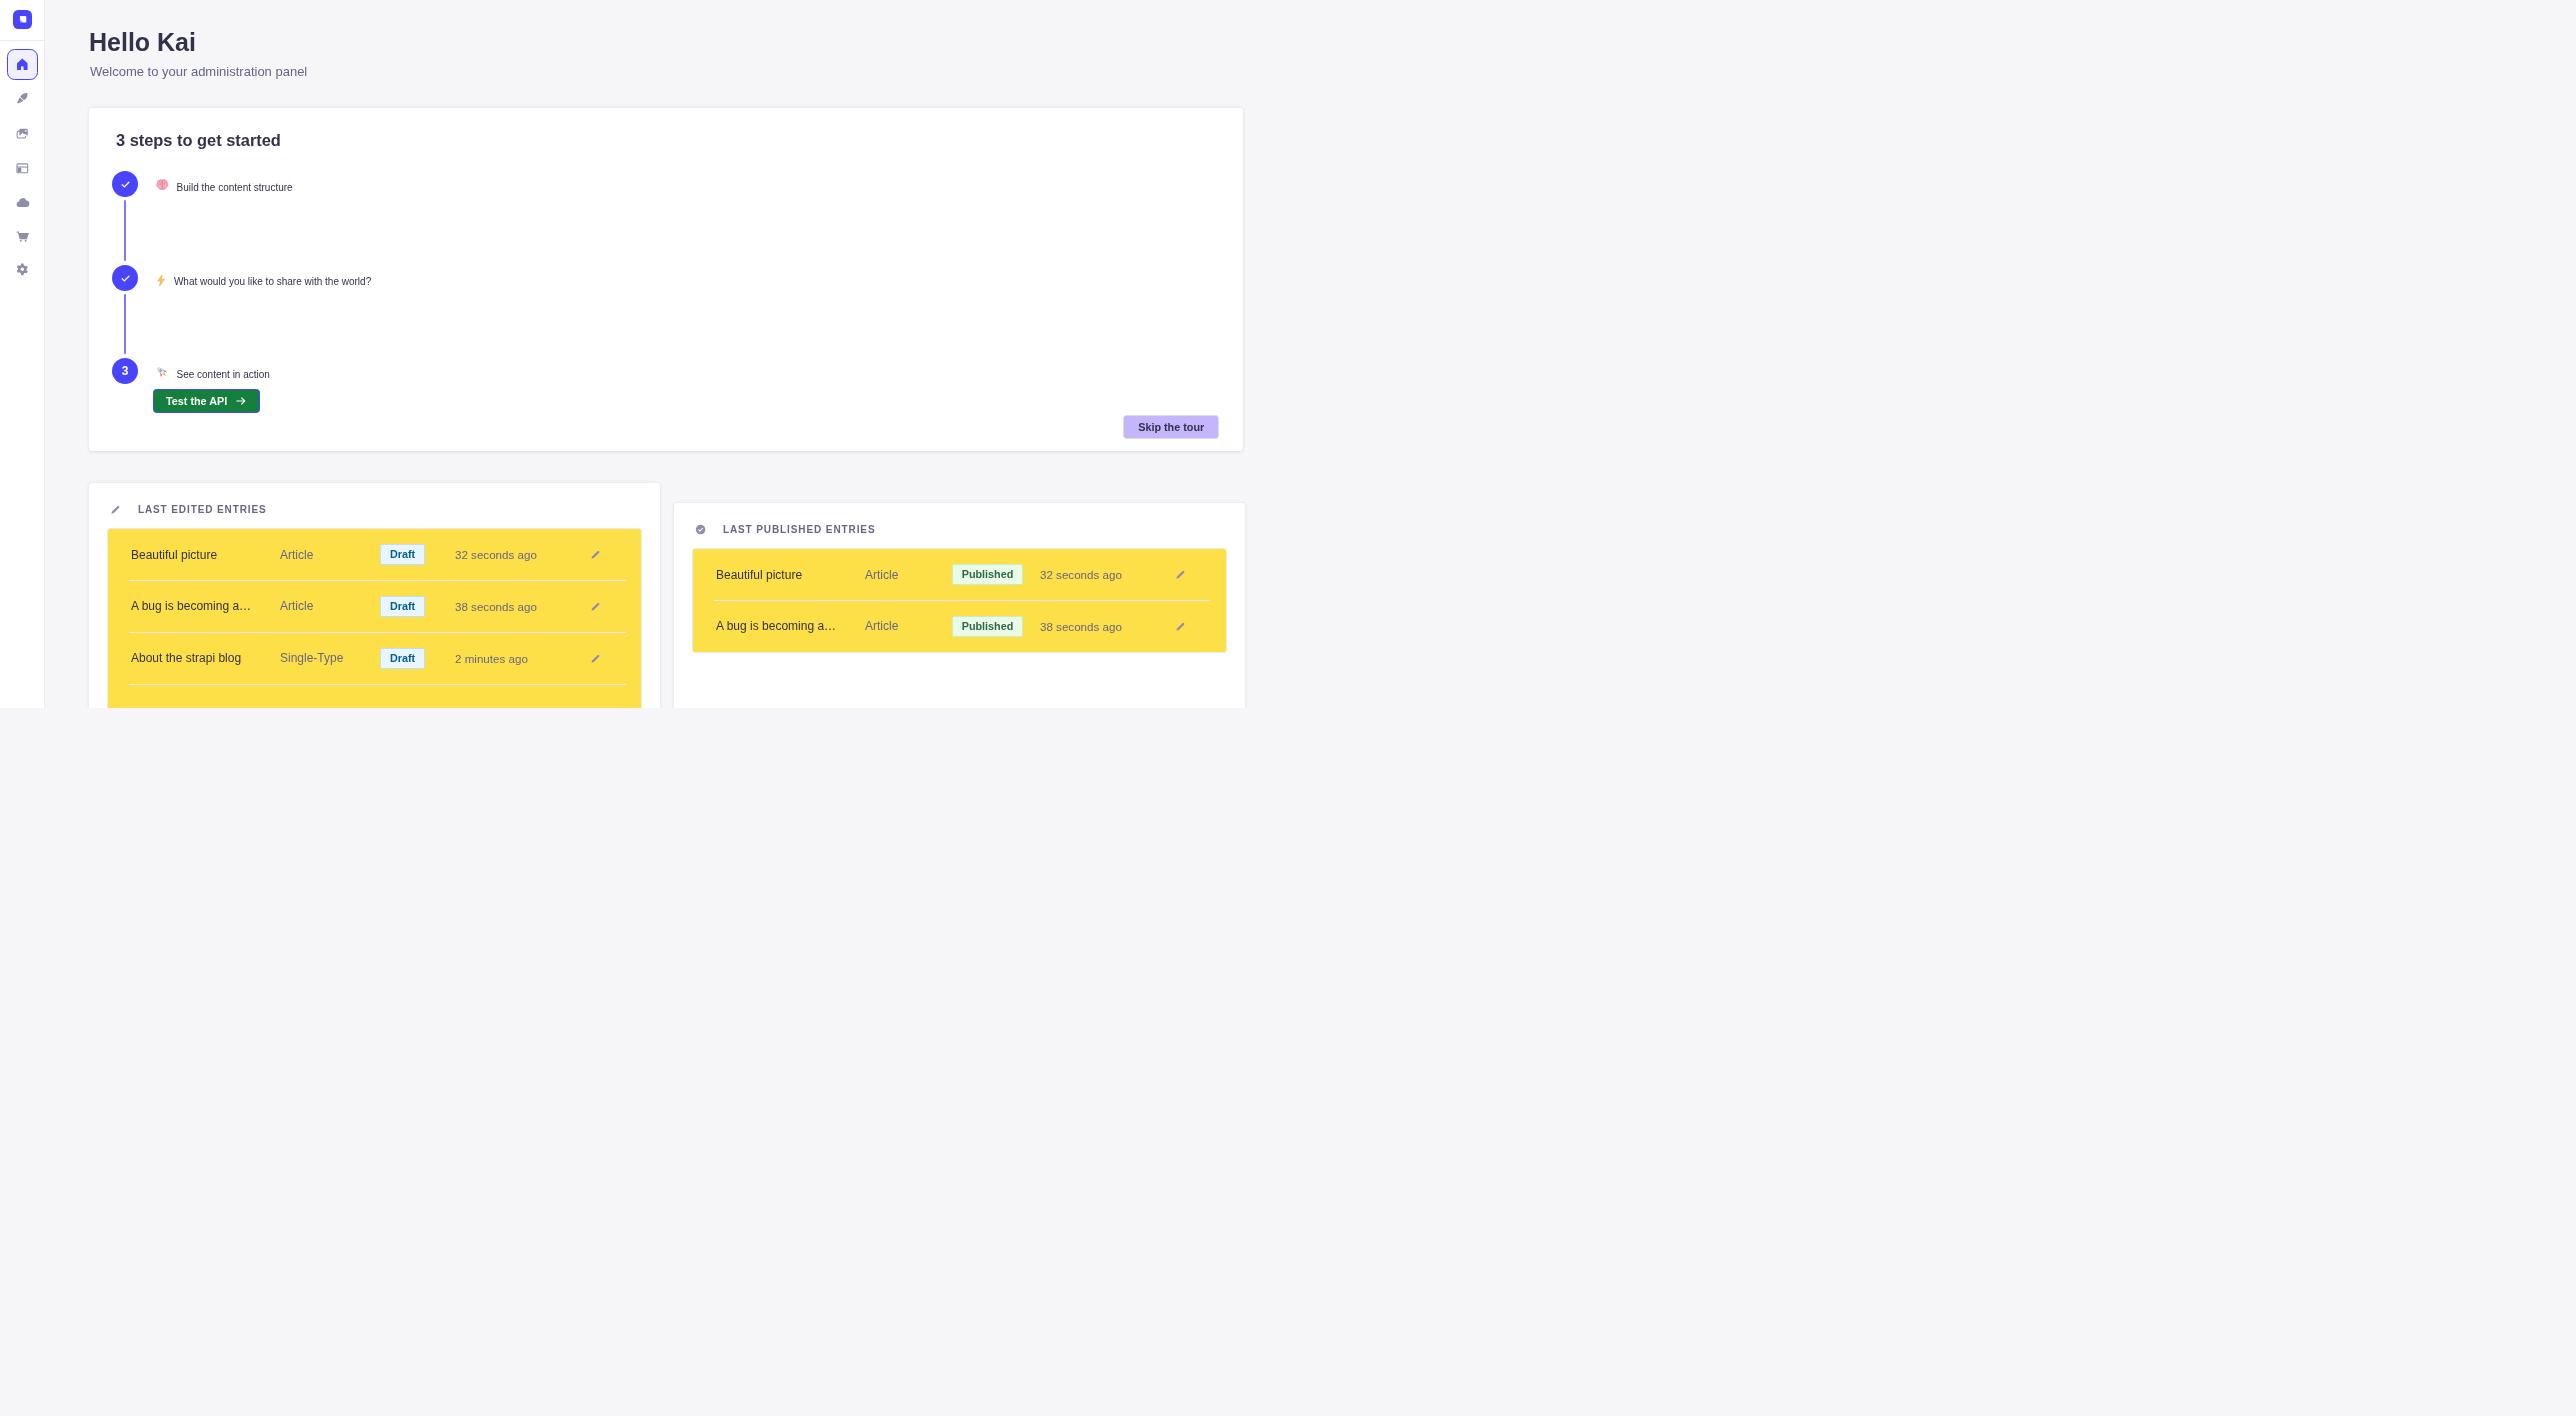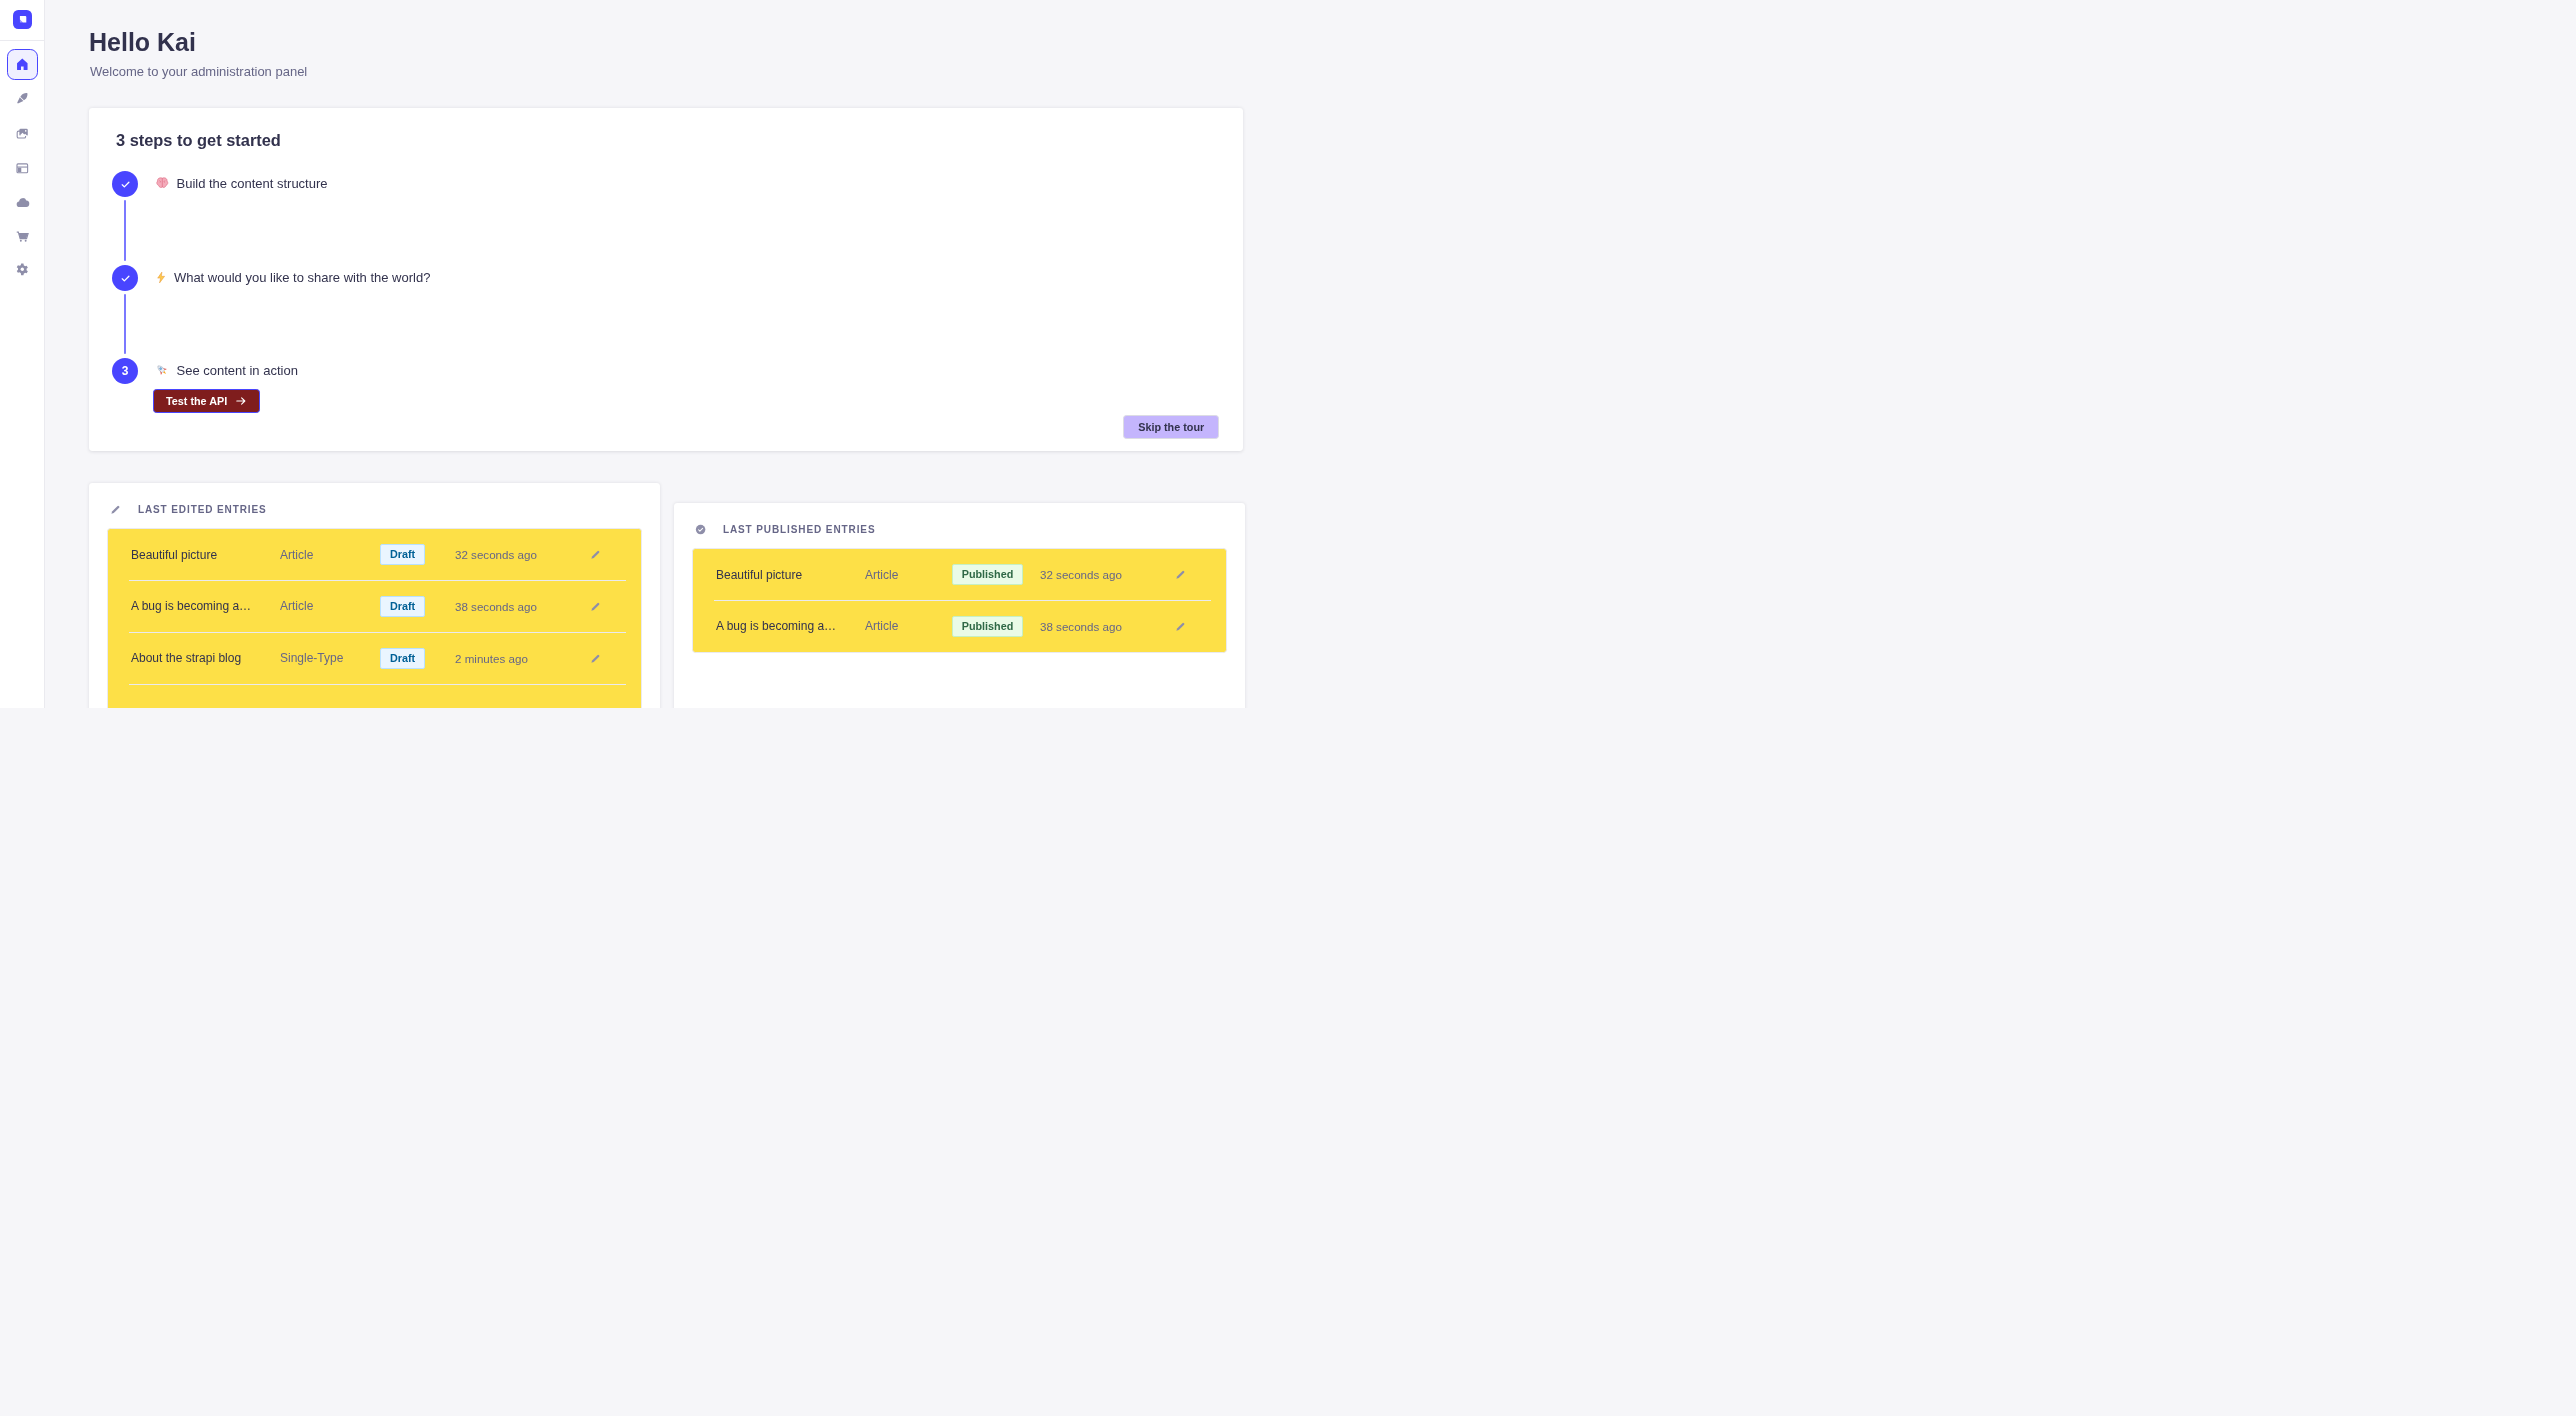--- a/index.html
+++ b/index.html
@@ -40,27 +40,27 @@
     background:#fff; border-radius:3.4px; box-shadow:0 0.9px 3.4px rgba(33,33,52,.12);
   }
   .steps-title { position:absolute; left:27px; top:23px; font-size:16.4px; font-weight:700; color:#32324d; }
   .step-dot {
     position:absolute; left:23px; width:26px; height:26px; border-radius:50%;
     background:#4945ff; display:flex; align-items:center; justify-content:center;
     color:#fff; font-size:12px; font-weight:600;
   }
   .step-line { position:absolute; left:35px; width:1.7px; background:#7b79ff; border-radius:0.9px; }
   .step-label {
-    position:absolute; left:66px; height:19px; display:flex; align-items:center; gap:6.9px;
-    font-size:13px; font-weight:500; color:#32324d;
+    position:absolute; left:66px; height:19px; display:flex; align-items:flex-end; gap:6.9px;
+    font-size:10px; font-weight:500; color:#32324d;
   }
   .btn-primary {
     position:absolute; left:64px; top:281px; height:24px; padding:0 12px;
     display:inline-flex; align-items:center; gap:7.7px;
-    background:#7f1d1d; color:#fff; border:0.9px solid #4945ff; border-radius:3.4px;
+    background:#15803d; color:#fff; border:0.9px solid #4945ff; border-radius:3.4px;
     font-family:inherit; font-size:10.8px; font-weight:700; cursor:pointer;
   }
   .btn-skip {
     position:absolute; right:24px; bottom:12px; height:24px; padding:0 13.8px;
     background:#c4b5fd; border:0.9px solid #dcdce4; border-radius:3.4px;
     font-family:inherit; font-size:10.8px; font-weight:700; color:#32324d; cursor:pointer;
   }
 
   
   .widget {

